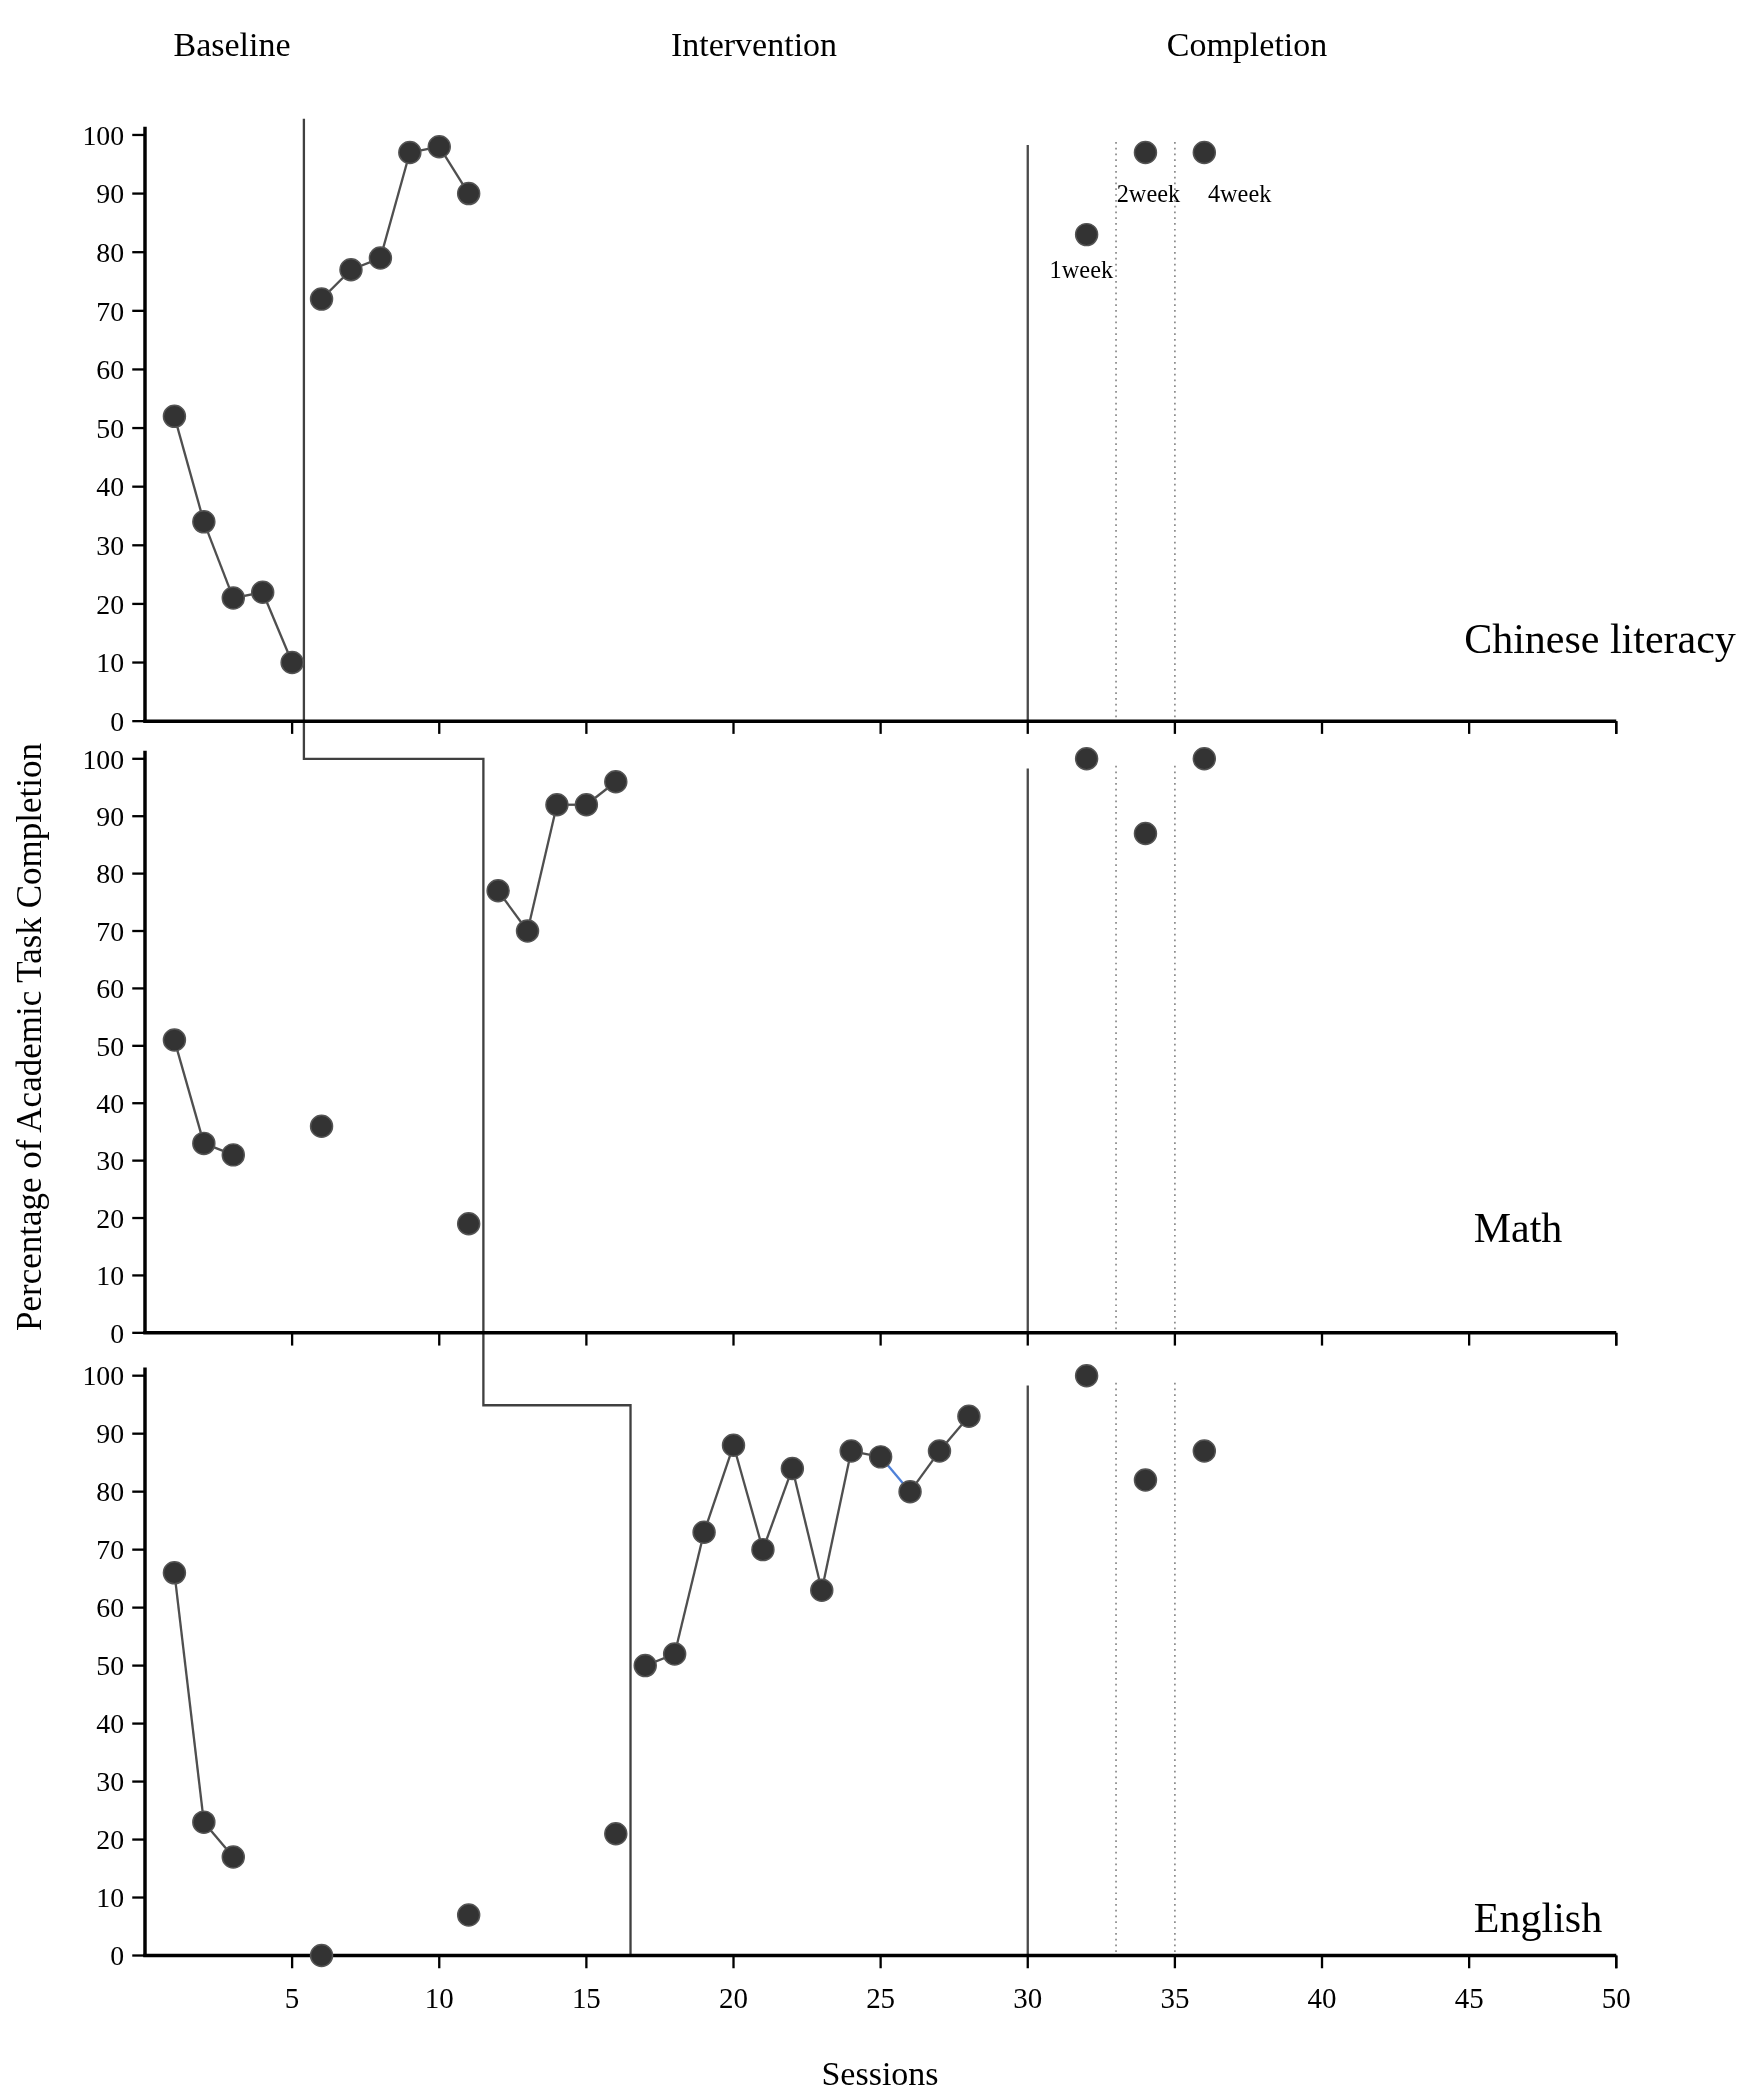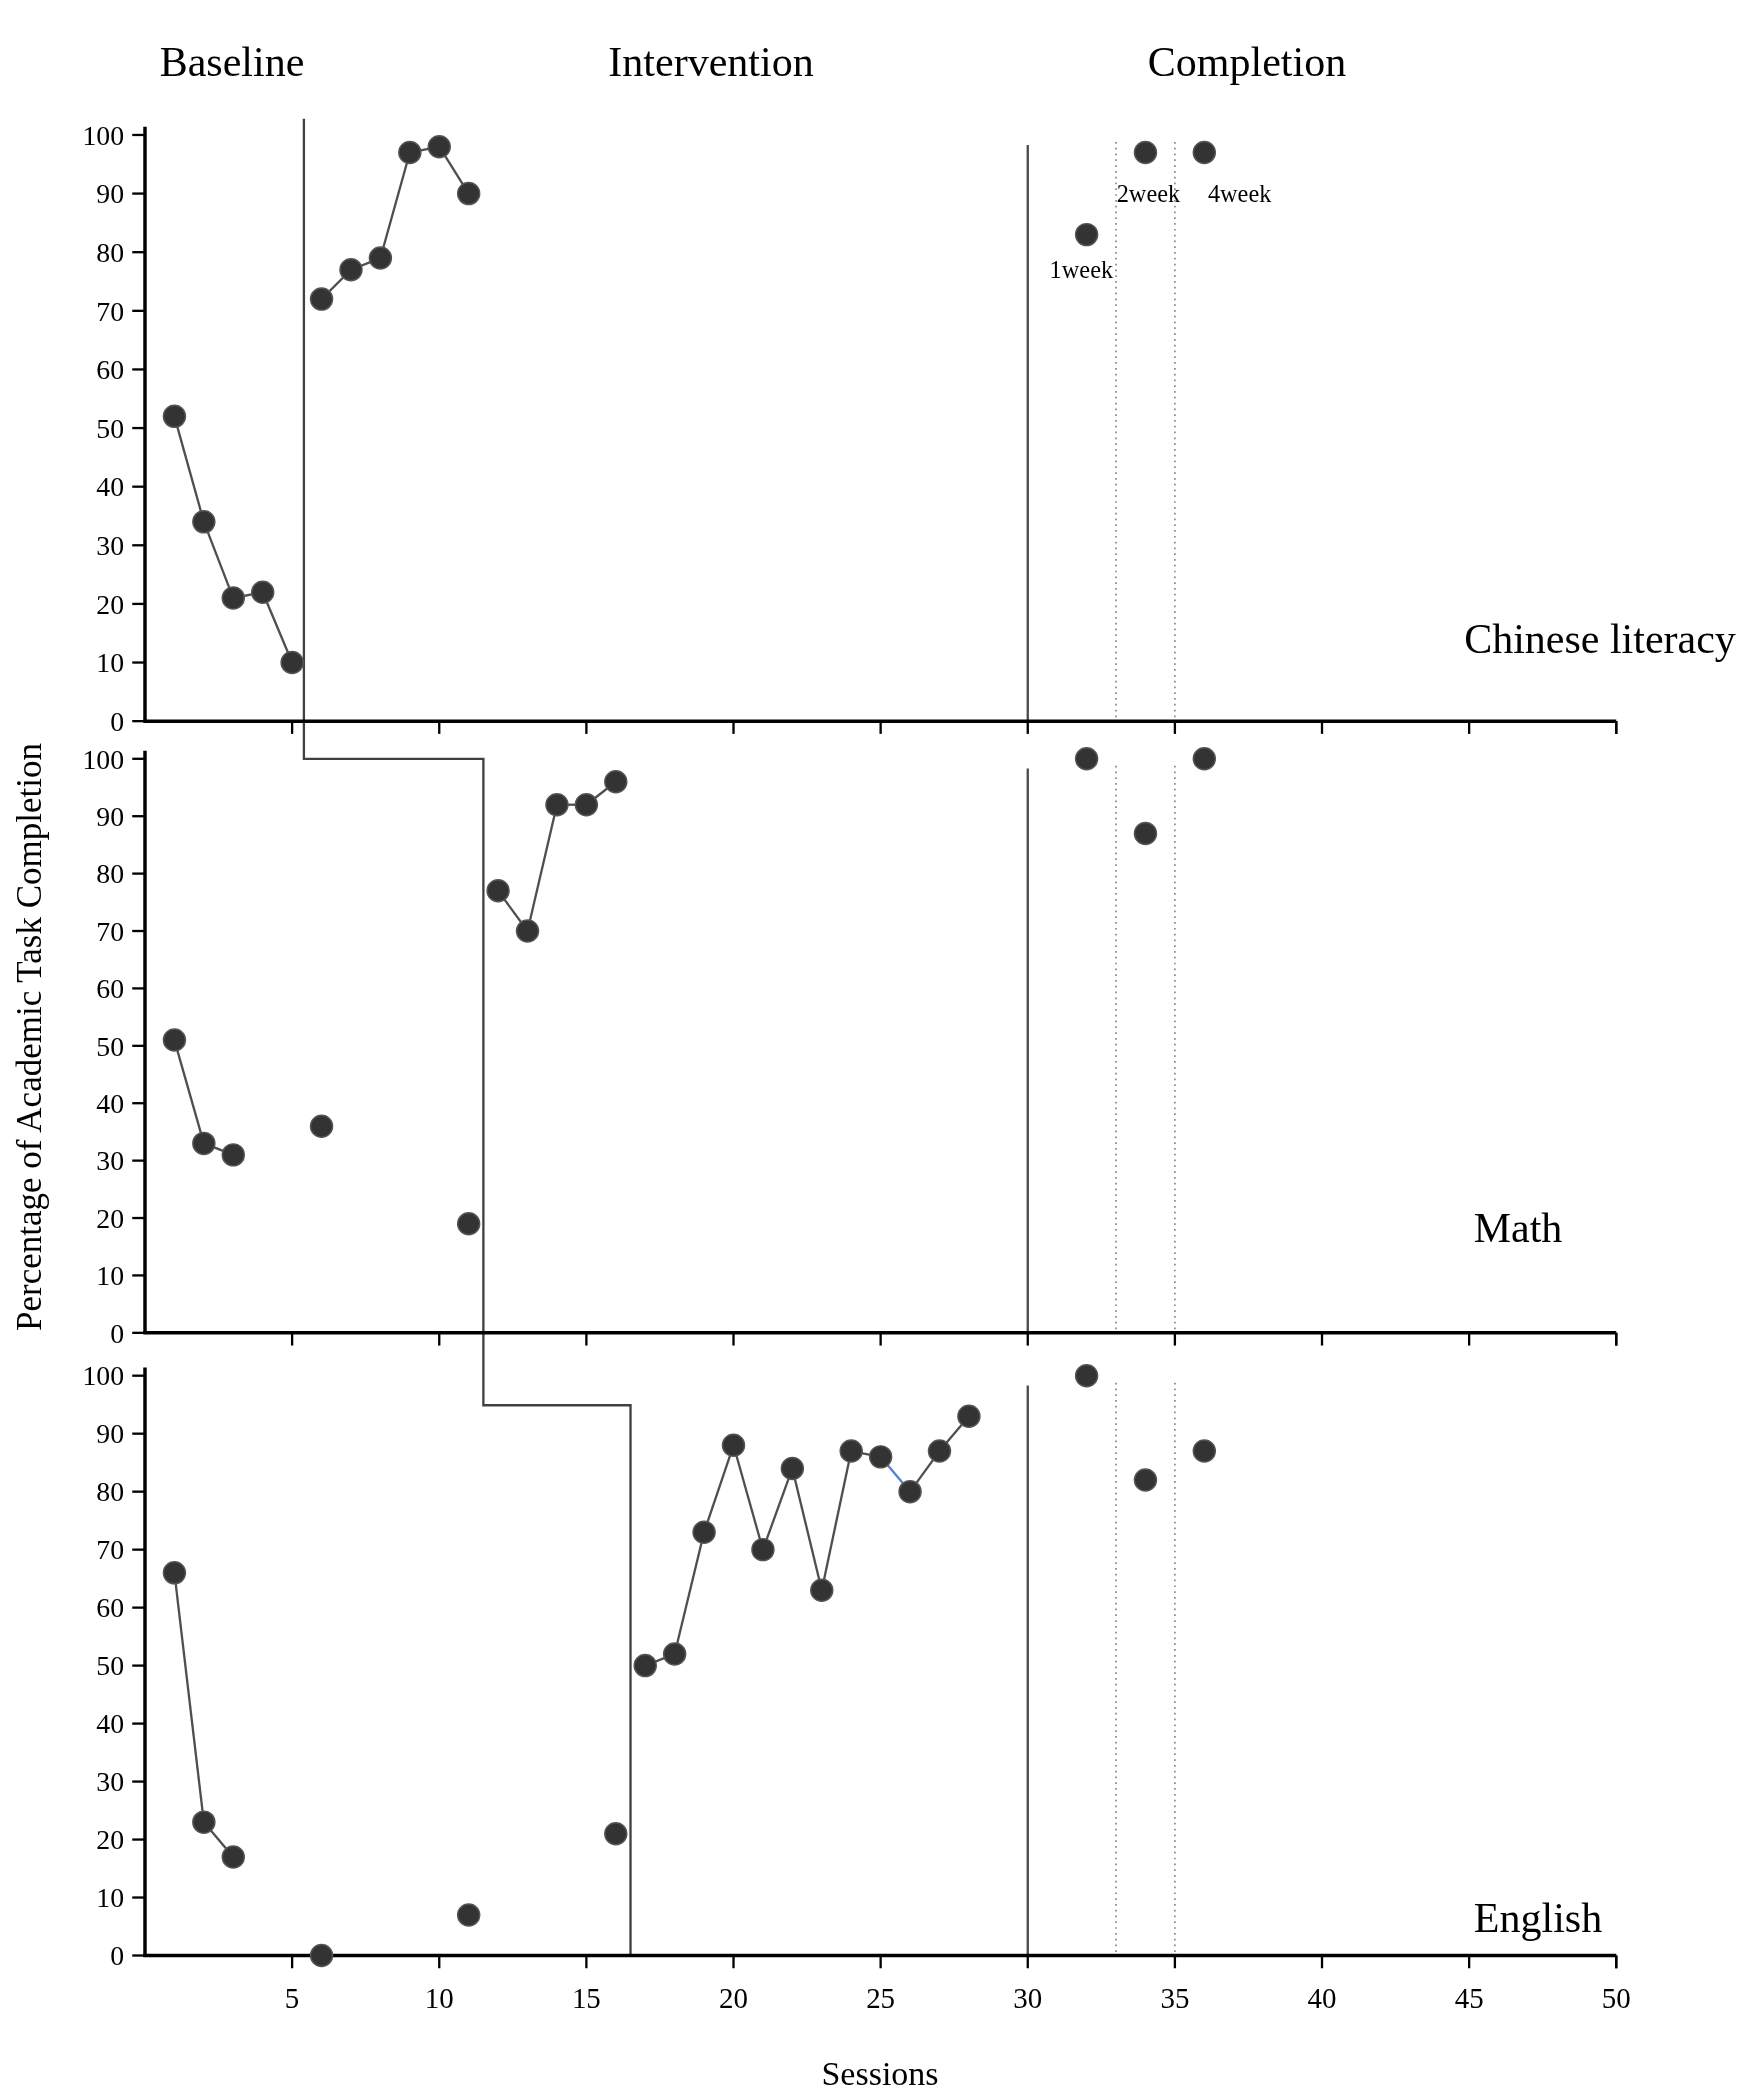--- a/index.html
+++ b/index.html
@@ -7,24 +7,24 @@
     position:relative;
     width:1763px;height:2087px;
     background:#ffffff;
     font-family:"Liberation Serif","DejaVu Serif",serif;
     color:#000;
     overflow:hidden;
   }
   #chart-svg{position:absolute;left:0;top:0;width:1763px;height:2087px;}
   .phase-title{
     position:absolute;top:26px;transform:translateX(-50%);
-    font-size:42px;white-space:nowrap;margin-top:12px;
+    font-size:34px;white-space:nowrap;
   }
   #phase-baseline{left:232px;}
-  #phase-intervention{left:711px;}
+  #phase-intervention{left:754px;}
   #phase-maintenance{left:1247px;}
   .panel-label{
     position:absolute;transform:translate(-50%,-50%);
     font-size:42px;white-space:nowrap;
   }
   #panel-label-0{left:1600px;top:639px;}
   #panel-label-1{left:1518px;top:1228px;}
   #panel-label-2{left:1538px;top:1918px;}
   #y-axis-title{
     position:absolute;left:30px;top:1037px;

